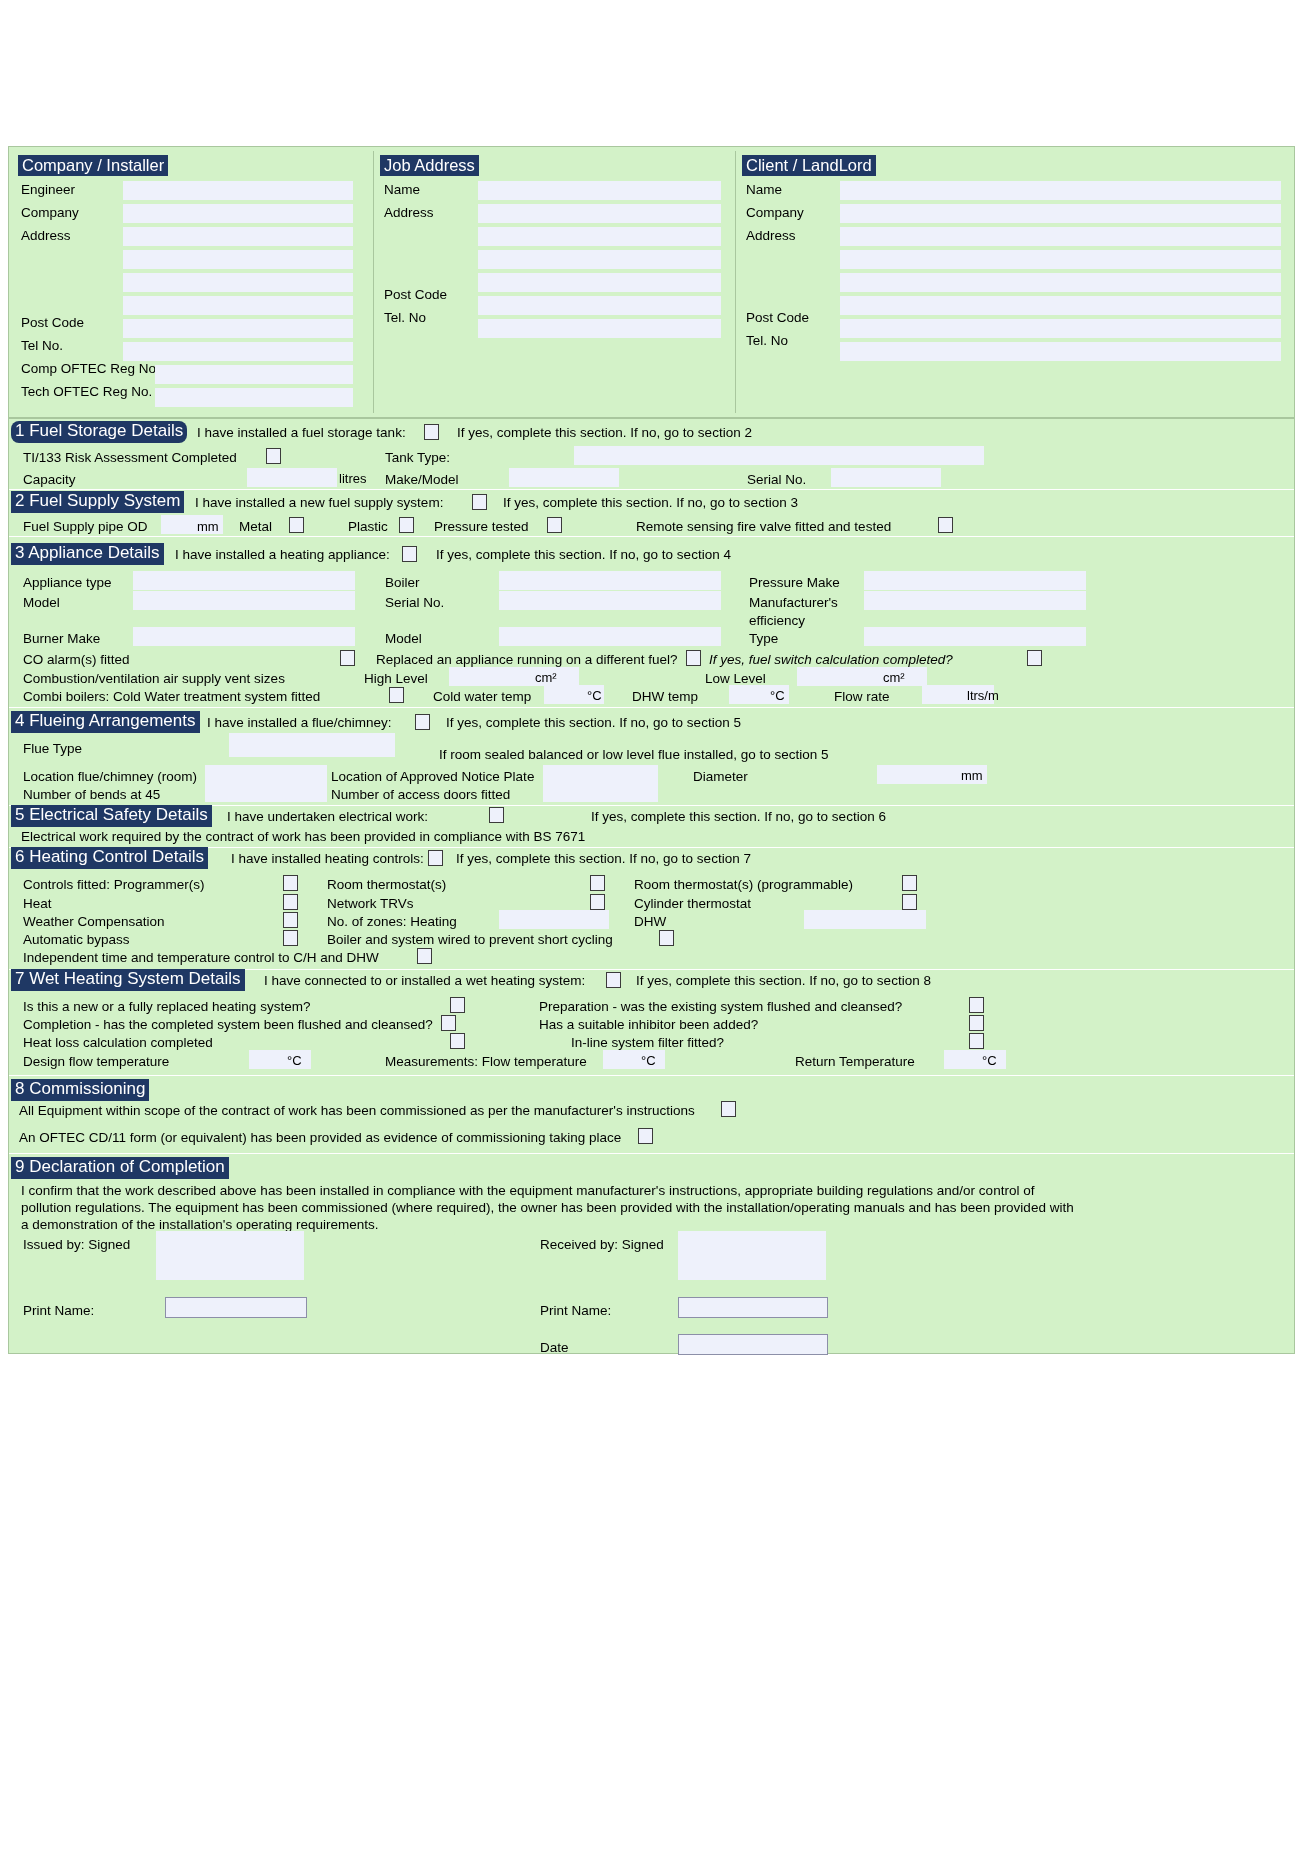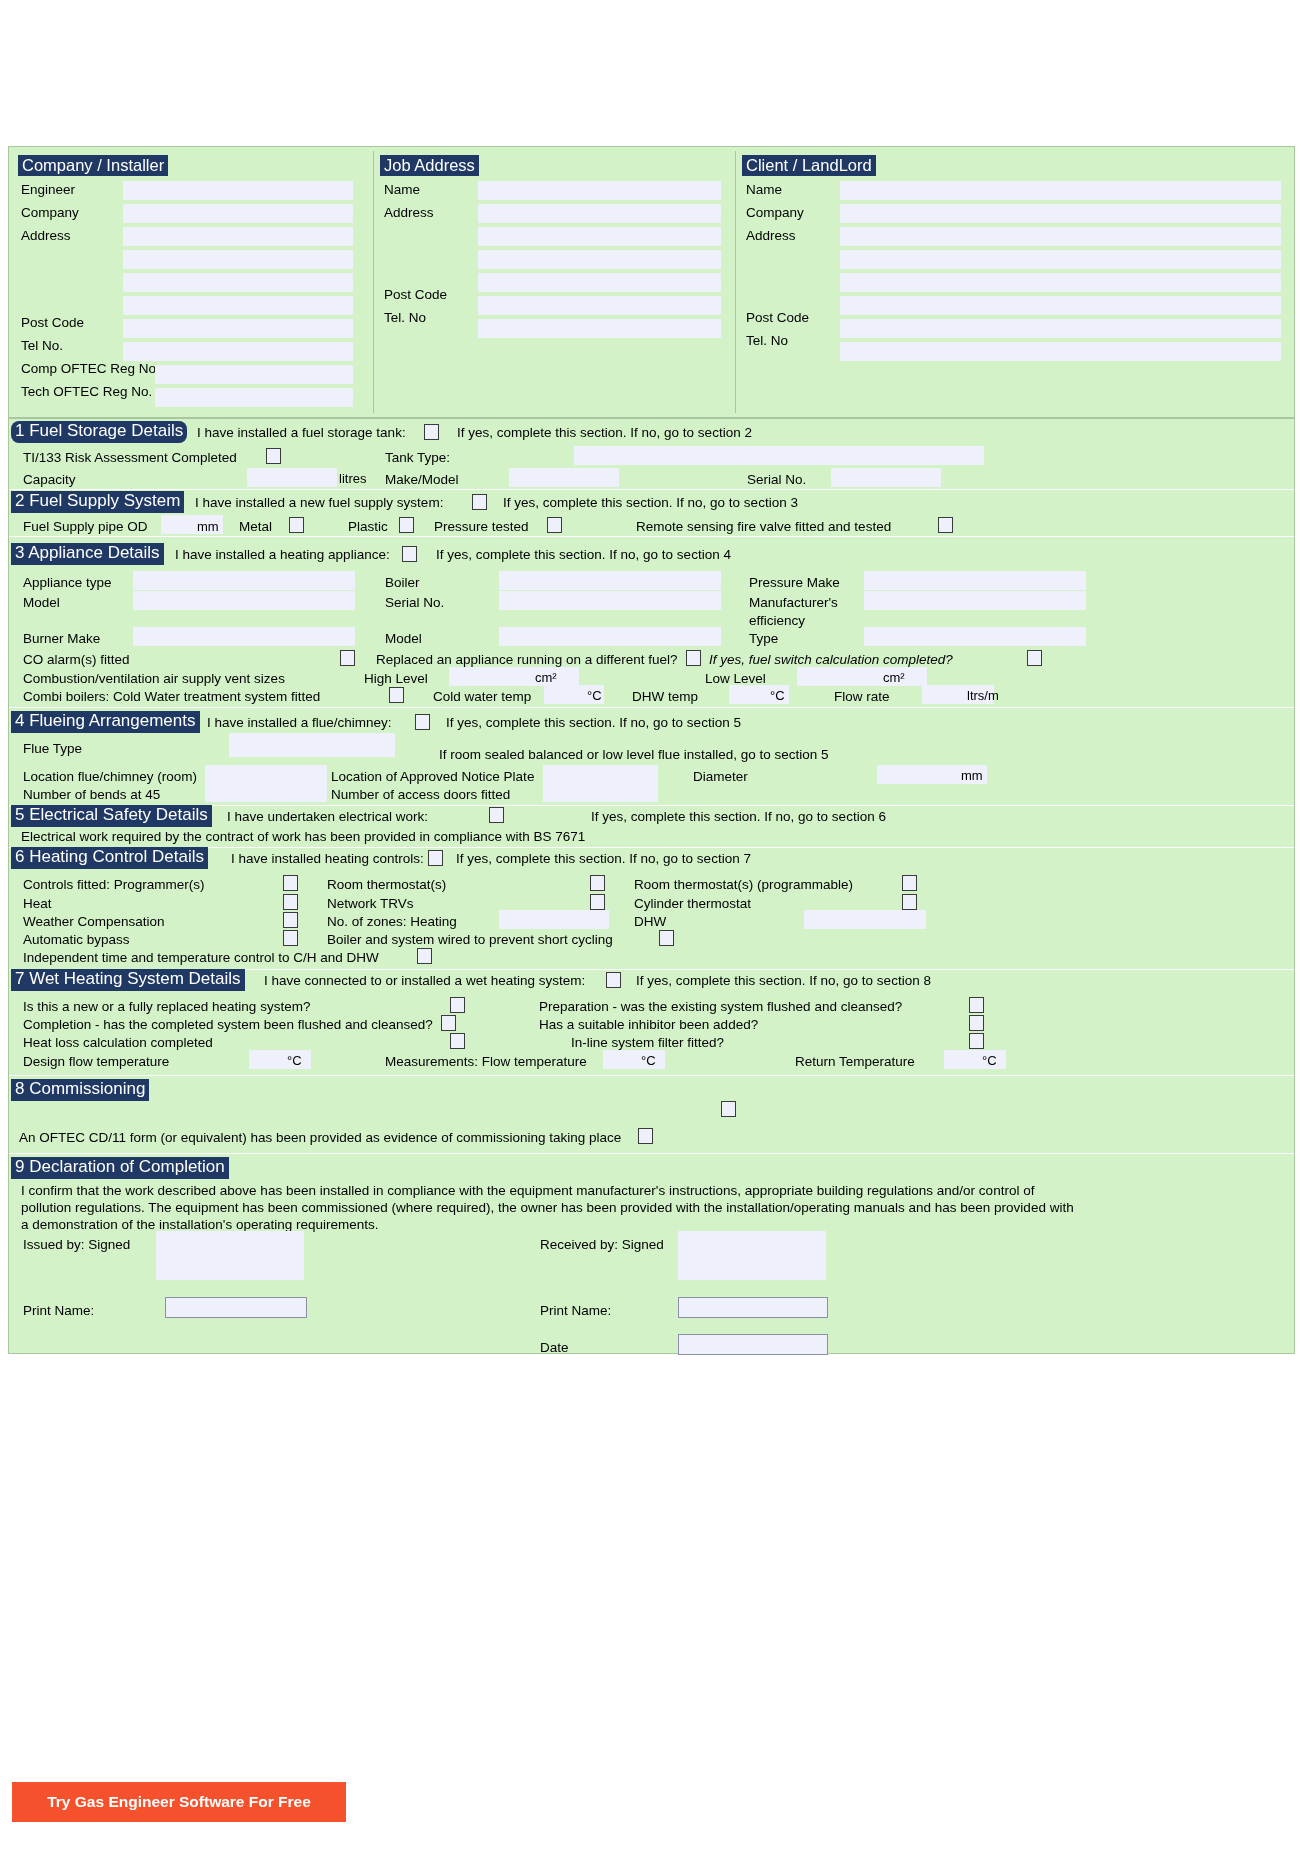--- a/index.html
+++ b/index.html
@@ -298,20 +298,21 @@
     <div class="unit" style="left:278px;top:634px;">°C</div>
     <div class="note" style="left:376px;top:635px;">Measurements: Flow temperature</div>
     <div class="fi" style="left:594px;top:631px;width:62px;"></div>
     <div class="unit" style="left:632px;top:634px;">°C</div>
     <div class="note" style="left:786px;top:635px;">Return Temperature</div>
     <div class="fi" style="left:935px;top:631px;width:62px;"></div>
     <div class="unit" style="left:973px;top:634px;">°C</div>
 
     <div class="srow" style="top:656px;"></div>
     <div class="sh" style="left:2px;top:660px;">8 Commissioning</div>
+    <div class="note" style="left:10px;top:684px;">All Equipment within scope of the contract of work has been commissioned as per the manufacturer's instructions</div>
     <div class="cb" style="left:712px;top:682px;"></div>
     <div class="note" style="left:10px;top:711px;">An OFTEC CD/11 form (or equivalent) has been provided as evidence of commissioning taking place</div>
     <div class="cb" style="left:629px;top:709px;"></div>
 
     <div class="srow" style="top:734px;"></div>
     <div class="sh" style="left:2px;top:738px;">9 Declaration of Completion</div>
     <div class="decl" style="left:12px;top:763px;width:1055px;">I confirm that the work described above has been installed in compliance with the equipment manufacturer's instructions, appropriate building regulations and/or control of pollution regulations. The equipment has been commissioned (where required), the owner has been provided with the installation/operating manuals and has been provided with a demonstration of the installation's operating requirements.</div>
 
     <div class="note" style="left:14px;top:818px;">Issued by: Signed</div>
     <div class="sig" style="left:147px;top:812px;width:148px;height:49px;"></div>
@@ -320,15 +321,14 @@
 
     <div class="note" style="left:14px;top:884px;">Print Name:</div>
     <div class="sigbox" style="left:156px;top:878px;width:140px;height:19px;"></div>
     <div class="note" style="left:531px;top:884px;">Print Name:</div>
     <div class="sigbox" style="left:669px;top:878px;width:148px;height:19px;"></div>
 
     <div class="note" style="left:531px;top:921px;">Date</div>
     <div class="sigbox" style="left:669px;top:915px;width:148px;height:19px;"></div>
   </div>
 
-  <button class="ctabtn">Try Gas Engineer Software For Free</button>
 
 </div>
 
 </body></html>

